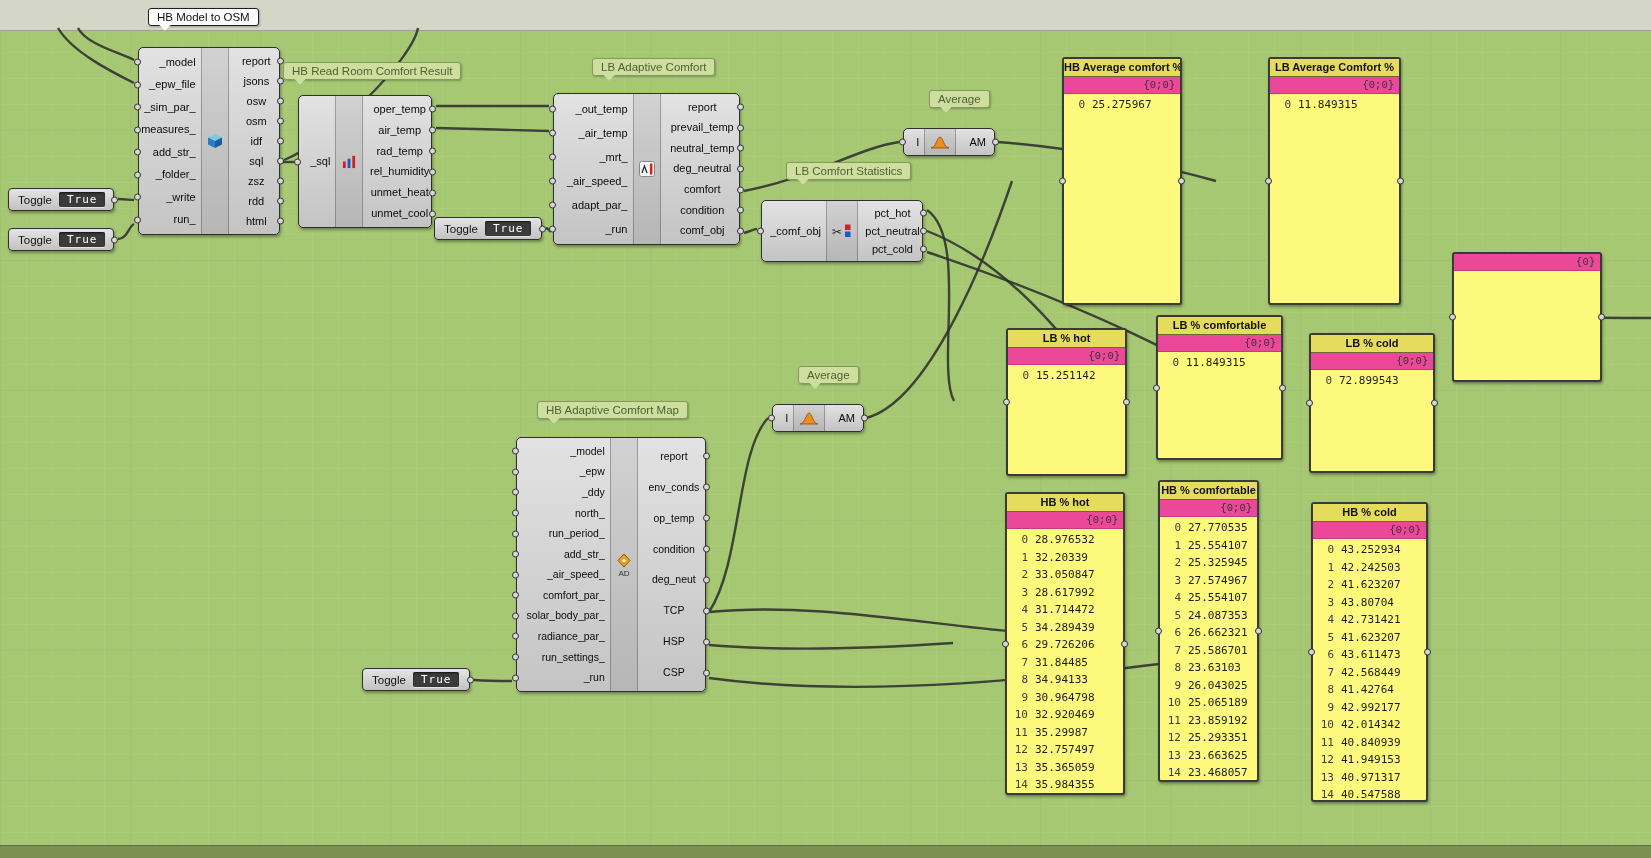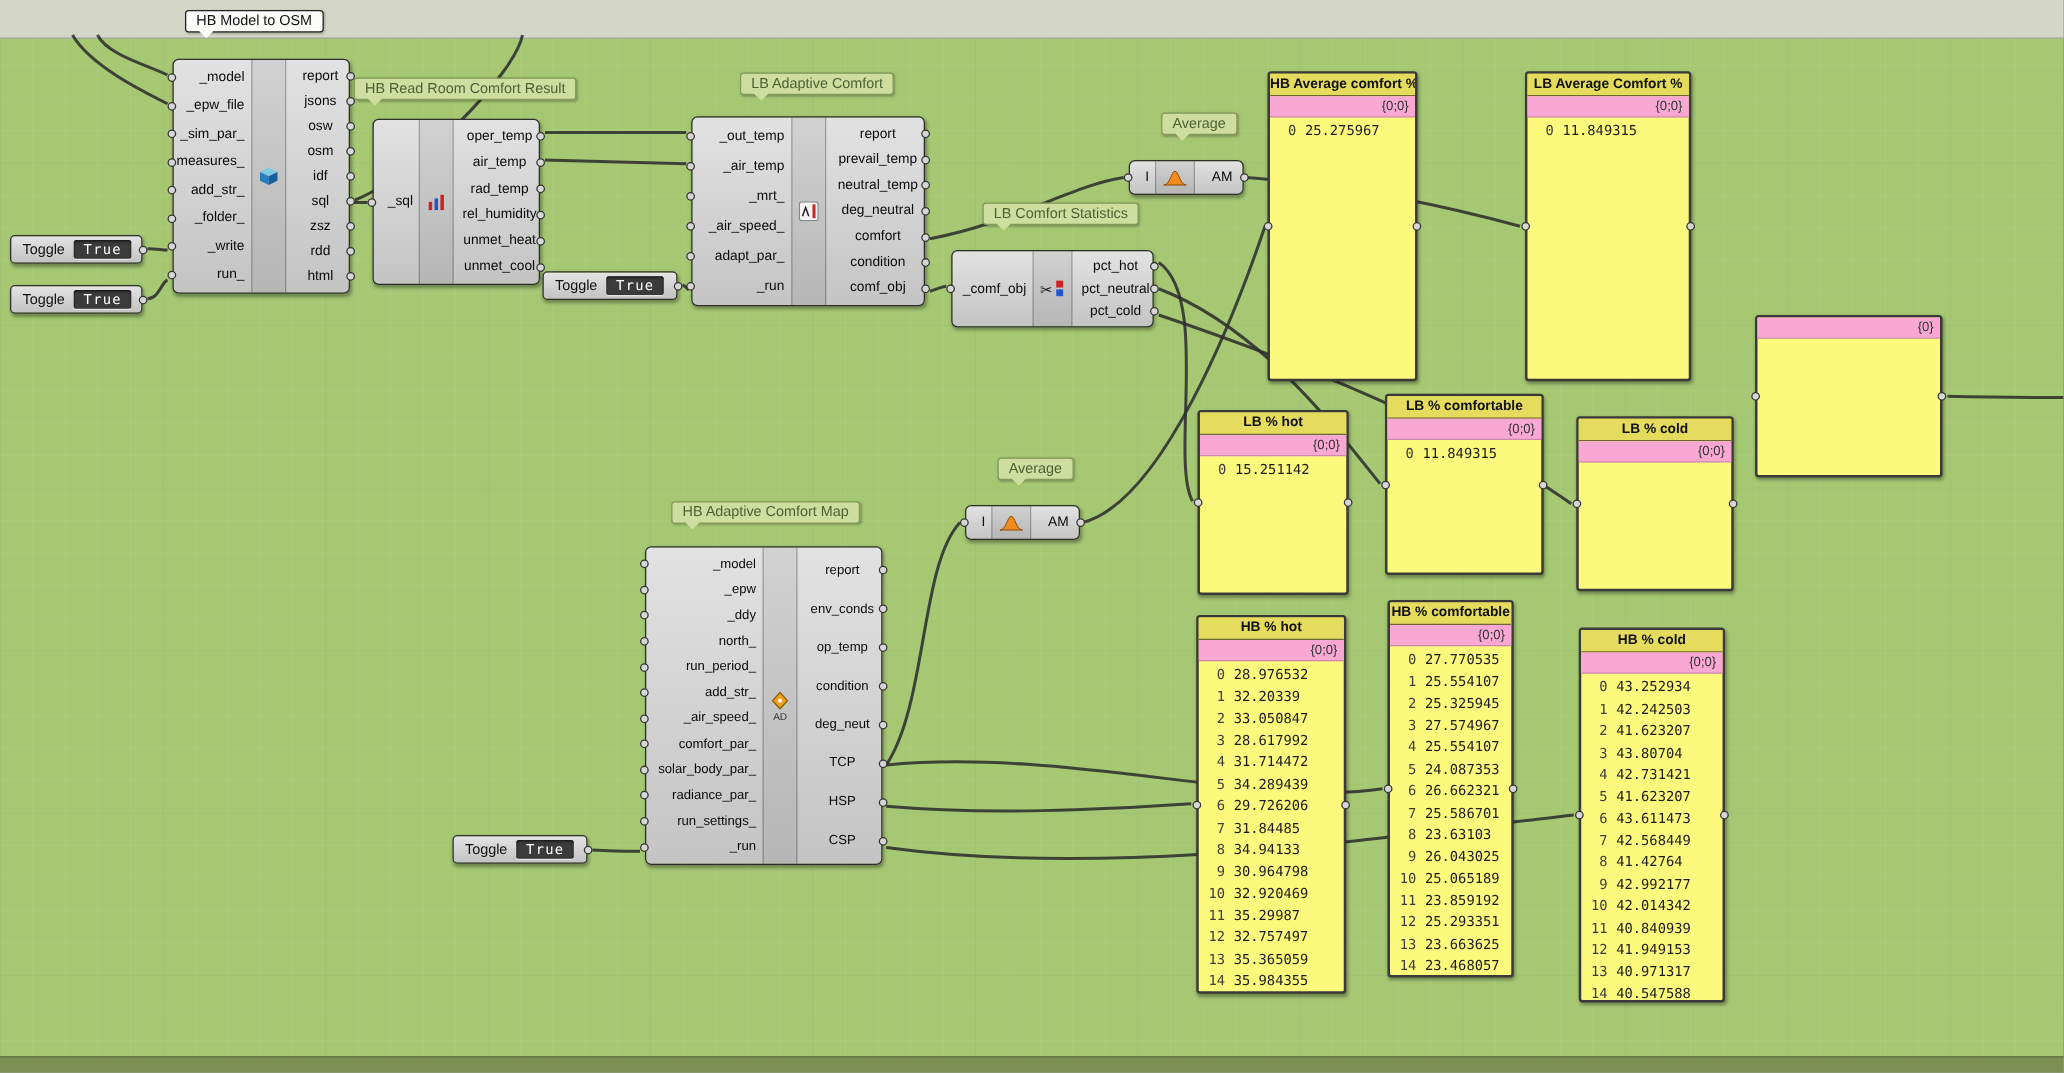--- a/index.html
+++ b/index.html
@@ -55,25 +55,26 @@
   .tag{position:absolute;z-index:5;font-size:11.5px;padding:2px 8px;border-radius:3px;white-space:nowrap;box-shadow:1px 1px 2px rgba(0,0,0,0.25);}
   .tag::after{content:'';position:absolute;left:12px;bottom:-4px;width:8px;height:8px;background:inherit;transform:rotate(45deg);z-index:-1;}
   .tag.white{background:#fcfcfa;border:1px solid #1f1f1f;color:#111;text-align:right;}
   .tag.green{background:#cede9f;border:1px solid #84995a;color:#4d6134;}
 
   
   .panel{
     position:absolute;display:flex;flex-direction:column;z-index:3;box-sizing:border-box;
     background:#fdf97d;border:2px solid #3a3a3a;border-radius:3px;
     box-shadow:1px 2px 3px rgba(0,0,0,0.35);
+    margin-left:48px;
   }
   .ptitle{height:17px;line-height:17px;text-align:center;font-size:11px;font-weight:bold;color:#111;
     background:#e5db5d;border-bottom:1px solid #6d6734;white-space:nowrap;overflow:hidden;}
-  .ppath{height:16px;line-height:16px;text-align:right;padding-right:5px;font-family:Liberation Sans, sans-serif;
-    font-size:10.5px;color:#333;background:#f9a8d4;border-bottom:1px solid rgba(0,0,0,0.18);padding-left:32px;}
+  .ppath{height:16px;line-height:16px;text-align:right;padding-right:5px;font-family:Liberation Mono, monospace;
+    font-size:10.5px;color:#333;background:#ec4899;border-bottom:1px solid rgba(0,0,0,0.18);padding-left:32px;}
   .prows{flex:1;display:flex;flex-direction:column;overflow:hidden;padding-top:2px;}
   .prow{height:17.5px;line-height:17.5px;font-family:"DejaVu Sans Mono",monospace;font-size:11px;color:#1c1c1c;white-space:nowrap;padding-left:4px;}
   .pidx{display:inline-block;min-width:17px;text-align:right;margin-right:7px;color:#3d3d3d;}
   .panel>.nub{top:50%;transform:translateY(-50%);}
   .panel .nl{left:-5px;} .panel .nr{right:-5px;}
 </style>
 </head>
 <body>
 
 <div id="stage">
@@ -355,20 +356,24 @@
 
     <div class="prow"><span class="pidx">0</span><span class="pval">11.849315</span></div>
       </div>
   </div>
 
   <div class="panel" style="left:1261px;top:333px;width:126px;height:140px;">
     <span class="nub nl"></span>
       <span class="nub nr"></span>
     <div class="ptitle">LB % cold</div>
     <div class="ppath">{0;0}</div>
+    <div class="prows">
+
+    <div class="prow"><span class="pidx">0</span><span class="pval">72.899543</span></div>
+      </div>
   </div>
 
   <div class="panel" style="left:957px;top:492px;width:120px;height:303px;">
     <span class="nub nl"></span>
       <span class="nub nr"></span>
     <div class="ptitle">HB % hot</div>
     <div class="ppath">{0;0}</div>
     <div class="prows">
 
     <div class="prow"><span class="pidx">0</span><span class="pval">28.976532</span></div>

